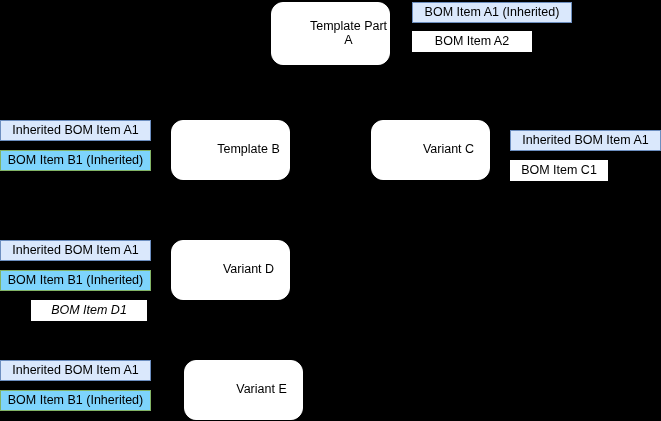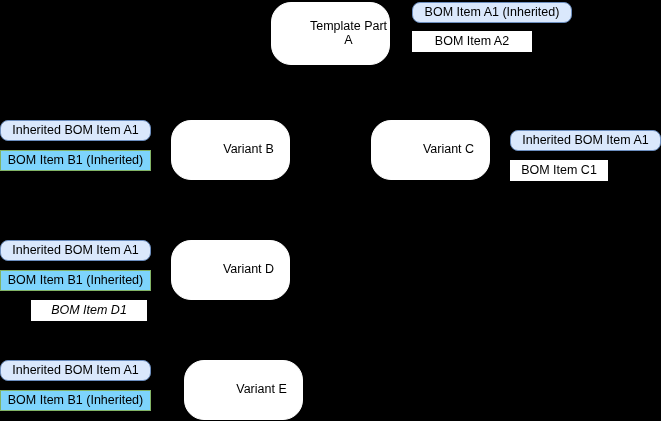--- a/index.html
+++ b/index.html
@@ -23,34 +23,33 @@
     align-items: center;
     justify-content: center;
     text-align: center;
     color: #000000;
     line-height: 1.1;
   }
   
   .part-box {
     background: #ffffff;
     border: 1px solid #ffffff;
-    border-radius: 20px;
+    border-radius: 12px;
     font-size: 12.5px;
     padding-left: 36px;
   }
   
   .bom-chip {
     font-size: 12.5px;
     border-width: 1px;
     border-style: solid;
   }
   .bom-inherited-blue {
     background: #dae8fc;
     border-color: #6c8ebf;
-    border-radius: 8px;
   }
   .bom-inherited-green {
     background: #7dd3fc;
     border-color: #82b366;
   }
   .bom-local-white {
     background: #ffffff;
     border-color: #ffffff;
   }
 </style>
@@ -73,21 +72,21 @@
 
   <div class="node bom-chip bom-inherited-blue" style="left:0px; top:120px; width:151px; height:21px;">
     <span>Inherited BOM Item A1</span>
   </div>
 
   <div class="node bom-chip bom-inherited-green" style="left:0px; top:150px; width:151px; height:21px;">
     <span>BOM Item B1 (Inherited)</span>
   </div>
 
   <div class="node part-box" style="left:171px; top:120px; width:119px; height:60px;">
-    <span>Variant B</span>
+    <span>Template B</span>
   </div>
 
   <div class="node part-box" style="left:371px; top:120px; width:119px; height:60px;">
     <span>Variant C</span>
   </div>
 
   <div class="node bom-chip bom-inherited-blue" style="left:510px; top:130px; width:151px; height:21px;">
     <span>Inherited BOM Item A1</span>
   </div>
 

